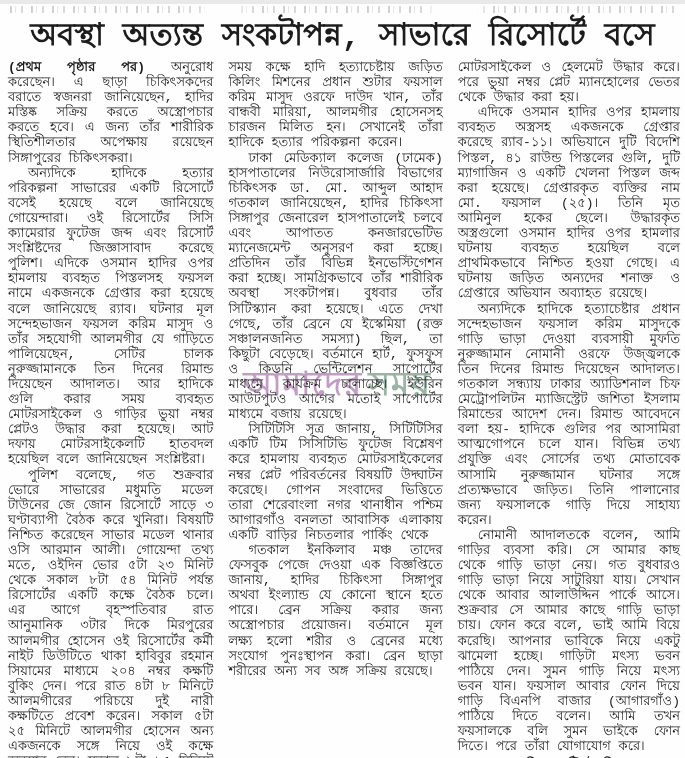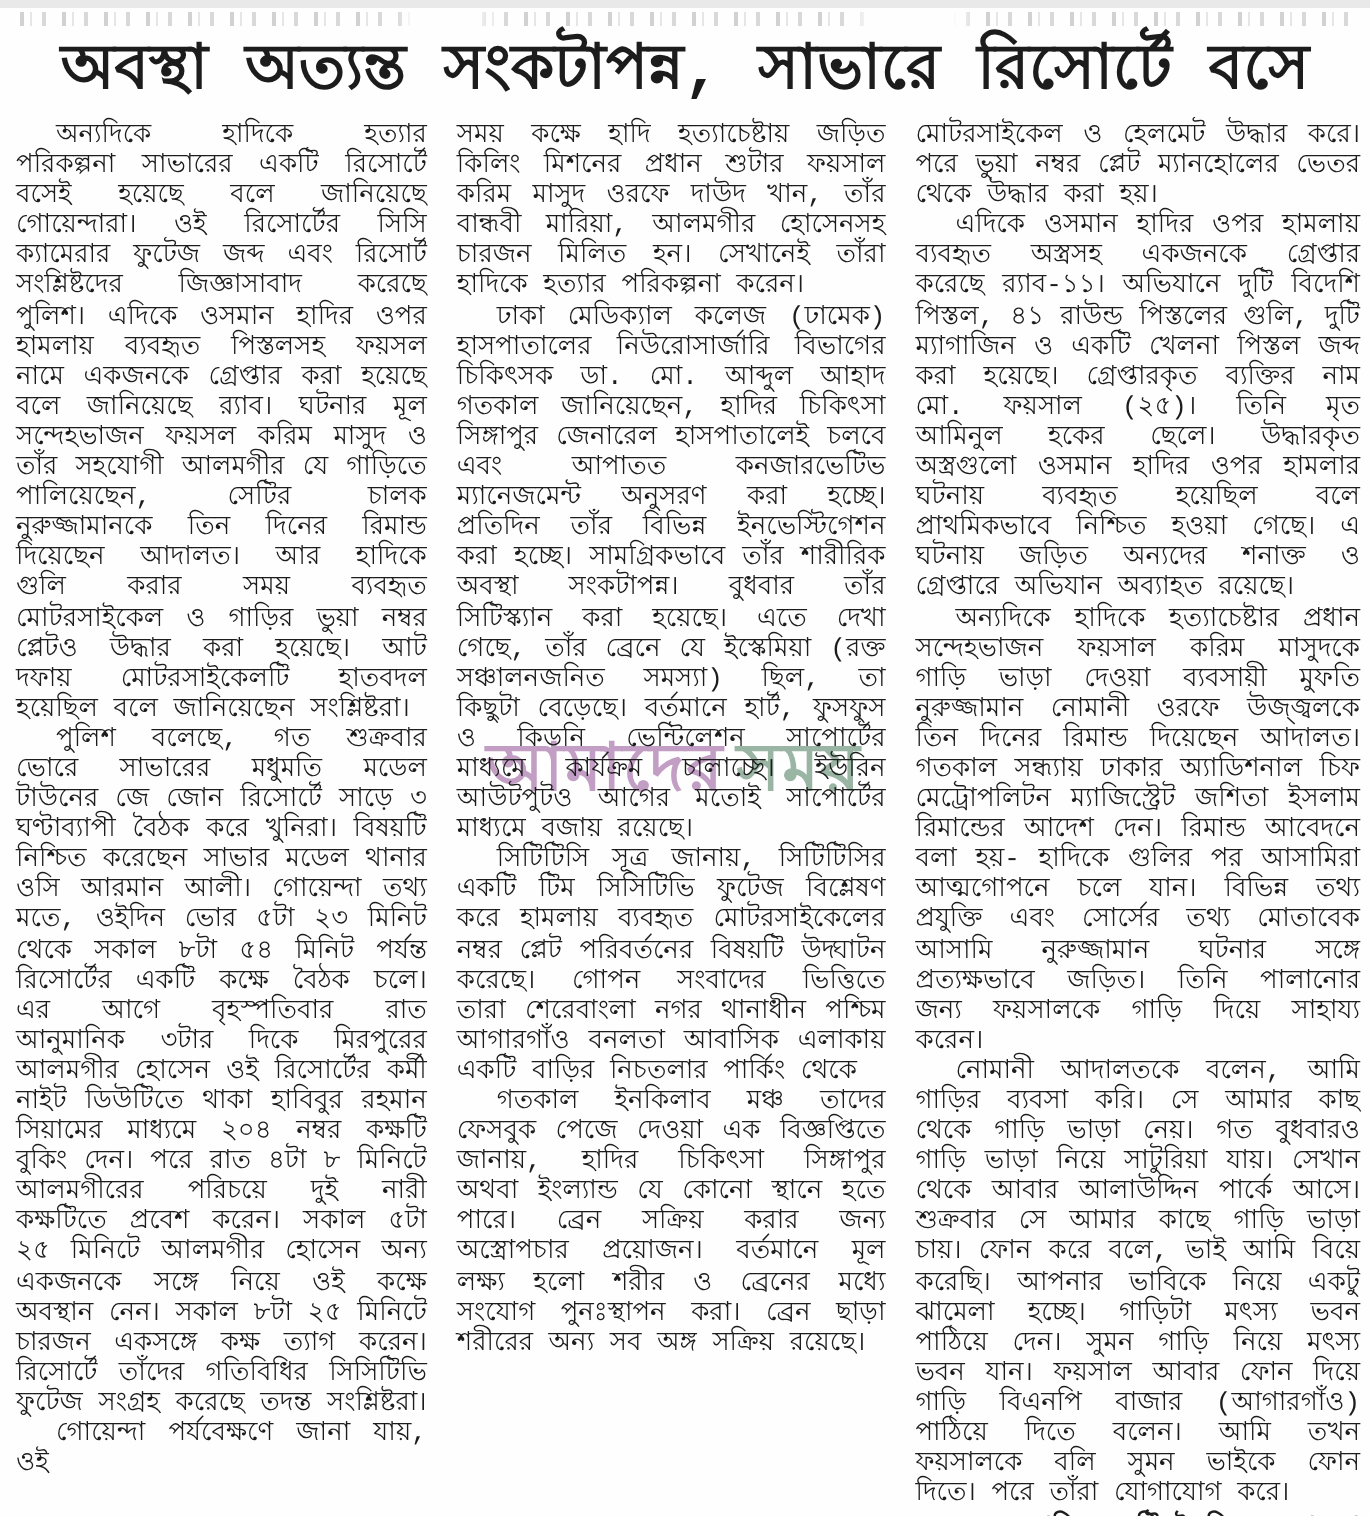--- a/index.html
+++ b/index.html
@@ -83,20 +83,21 @@
 
   <h1 class="headline">অবস্থা অত্যন্ত সংকটাপন্ন, সাভারে রিসোর্টে বসে</h1>
 
   <div class="watermark">
     <span class="wm-left">আমাদের</span>
     <span class="wm-right">সময়</span>
   </div>
 
   <div class="columns">
     <div class="col col-1">
+        <p class="para"><b>(প্রথম পৃষ্ঠার পর) </b>অনুরোধ করেছেন। এ ছাড়া চিকিৎসকদের বরাতে স্বজনরা জানিয়েছেন, হাদির মস্তিষ্ক সক্রিয় করতে অস্ত্রোপচার করতে হবে। এ জন্য তাঁর শারীরিক স্থিতিশীলতার অপেক্ষায় রয়েছেন সিঙ্গাপুরের চিকিৎসকরা।</p>
         <p class="para indent">অন্যদিকে হাদিকে হত্যার পরিকল্পনা সাভারের একটি রিসোর্টে বসেই হয়েছে বলে জানিয়েছে গোয়েন্দারা। ওই রিসোর্টের সিসি ক্যামেরার ফুটেজ জব্দ এবং রিসোর্ট সংশ্লিষ্টদের জিজ্ঞাসাবাদ করেছে পুলিশ। এদিকে ওসমান হাদির ওপর হামলায় ব্যবহৃত পিস্তলসহ ফয়সল নামে একজনকে গ্রেপ্তার করা হয়েছে বলে জানিয়েছে র‌্যাব। ঘটনার মূল সন্দেহভাজন ফয়সল করিম মাসুদ ও তাঁর সহযোগী আলমগীর যে গাড়িতে পালিয়েছেন, সেটির চালক নুরুজ্জামানকে তিন দিনের রিমান্ড দিয়েছেন আদালত। আর হাদিকে গুলি করার সময় ব্যবহৃত মোটরসাইকেল ও গাড়ির ভুয়া নম্বর প্লেটও উদ্ধার করা হয়েছে। আট দফায় মোটরসাইকেলটি হাতবদল হয়েছিল বলে জানিয়েছেন সংশ্লিষ্টরা।</p>
         <p class="para indent">পুলিশ বলেছে, গত শুক্রবার ভোরে সাভারের মধুমতি মডেল টাউনের জে জোন রিসোর্টে সাড়ে ৩ ঘণ্টাব্যাপী বৈঠক করে খুনিরা। বিষয়টি নিশ্চিত করেছেন সাভার মডেল থানার ওসি আরমান আলী। গোয়েন্দা তথ্য মতে, ওইদিন ভোর ৫টা ২৩ মিনিট থেকে সকাল ৮টা ৫৪ মিনিট পর্যন্ত রিসোর্টের একটি কক্ষে বৈঠক চলে। এর আগে বৃহস্পতিবার রাত আনুমানিক ৩টার দিকে মিরপুরের আলমগীর হোসেন ওই রিসোর্টের কর্মী নাইট ডিউটিতে থাকা হাবিবুর রহমান সিয়ামের মাধ্যমে ২০৪ নম্বর কক্ষটি বুকিং দেন। পরে রাত ৪টা ৮ মিনিটে আলমগীরের পরিচয়ে দুই নারী কক্ষটিতে প্রবেশ করেন। সকাল ৫টা ২৫ মিনিটে আলমগীর হোসেন অন্য একজনকে সঙ্গে নিয়ে ওই কক্ষে অবস্থান নেন। সকাল ৮টা ২৫ মিনিটে চারজন একসঙ্গে কক্ষ ত্যাগ করেন। রিসোর্টে তাঁদের গতিবিধির সিসিটিভি ফুটেজ সংগ্রহ করেছে তদন্ত সংশ্লিষ্টরা।</p>
         <p class="para indent">গোয়েন্দা পর্যবেক্ষণে জানা যায়, ওই</p>
       </div>
     <div class="col col-2">
         <p class="para">সময় কক্ষে হাদি হত্যাচেষ্টায় জড়িত কিলিং মিশনের প্রধান শুটার ফয়সাল করিম মাসুদ ওরফে দাউদ খান, তাঁর বান্ধবী মারিয়া, আলমগীর হোসেনসহ চারজন মিলিত হন। সেখানেই তাঁরা হাদিকে হত্যার পরিকল্পনা করেন।</p>
         <p class="para indent">ঢাকা মেডিক্যাল কলেজ (ঢামেক) হাসপাতালের নিউরোসার্জারি বিভাগের চিকিৎসক ডা. মো. আব্দুল আহাদ গতকাল জানিয়েছেন, হাদির চিকিৎসা সিঙ্গাপুর জেনারেল হাসপাতালেই চলবে এবং আপাতত কনজারভেটিভ ম্যানেজমেন্ট অনুসরণ করা হচ্ছে। প্রতিদিন তাঁর বিভিন্ন ইনভেস্টিগেশন করা হচ্ছে। সামগ্রিকভাবে তাঁর শারীরিক অবস্থা সংকটাপন্ন। বুধবার তাঁর সিটিস্ক্যান করা হয়েছে। এতে দেখা গেছে, তাঁর ব্রেনে যে ইস্কেমিয়া (রক্ত সঞ্চালনজনিত সমস্যা) ছিল, তা কিছুটা বেড়েছে। বর্তমানে হার্ট, ফুসফুস ও কিডনি ভেন্টিলেশন সাপোর্টের মাধ্যমে কার্যক্রম চালাচ্ছে। ইউরিন আউটপুটও আগের মতোই সাপোর্টের মাধ্যমে বজায় রয়েছে।</p>
         <p class="para indent">সিটিটিসি সূত্র জানায়, সিটিটিসির একটি টিম সিসিটিভি ফুটেজ বিশ্লেষণ করে হামলায় ব্যবহৃত মোটরসাইকেলের নম্বর প্লেট পরিবর্তনের বিষয়টি উদ্ঘাটন করেছে। গোপন সংবাদের ভিত্তিতে তারা শেরেবাংলা নগর থানাধীন পশ্চিম আগারগাঁও বনলতা আবাসিক এলাকায় একটি বাড়ির নিচতলার পার্কিং থেকে</p>
         <p class="para indent">গতকাল ইনকিলাব মঞ্চ তাদের ফেসবুক পেজে দেওয়া এক বিজ্ঞপ্তিতে জানায়, হাদির চিকিৎসা সিঙ্গাপুর অথবা ইংল্যান্ড যে কোনো স্থানে হতে পারে। ব্রেন সক্রিয় করার জন্য অস্ত্রোপচার প্রয়োজন। বর্তমানে মূল লক্ষ্য হলো শরীর ও ব্রেনের মধ্যে সংযোগ পুনঃস্থাপন করা। ব্রেন ছাড়া শরীরের অন্য সব অঙ্গ সক্রিয় রয়েছে।</p>
       </div>

